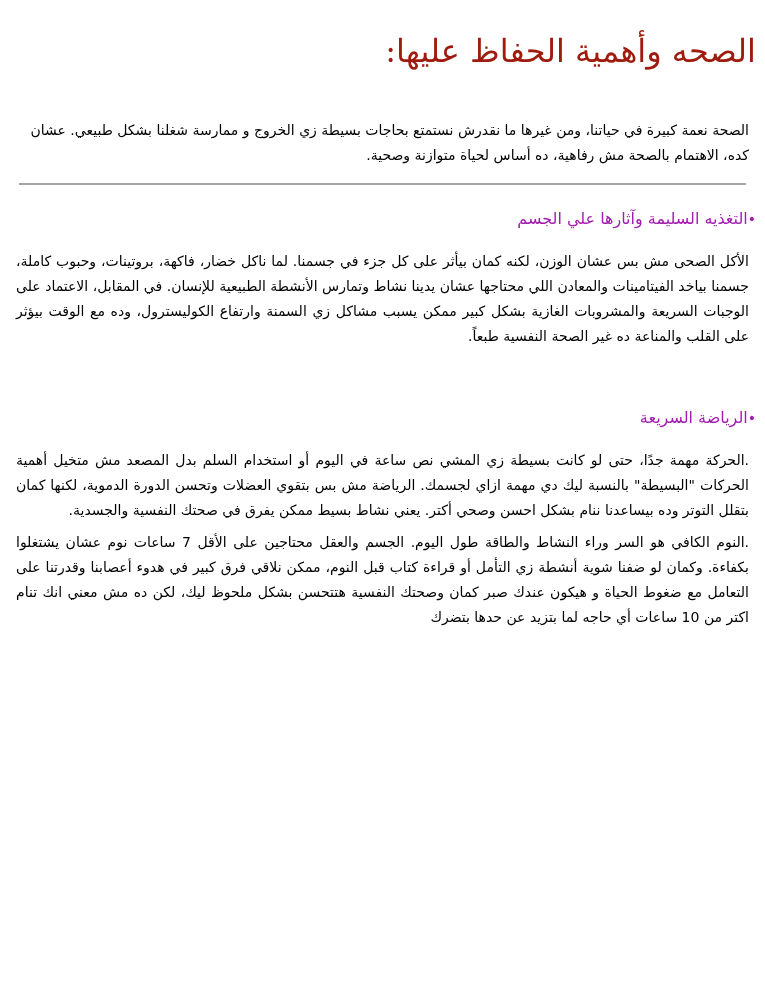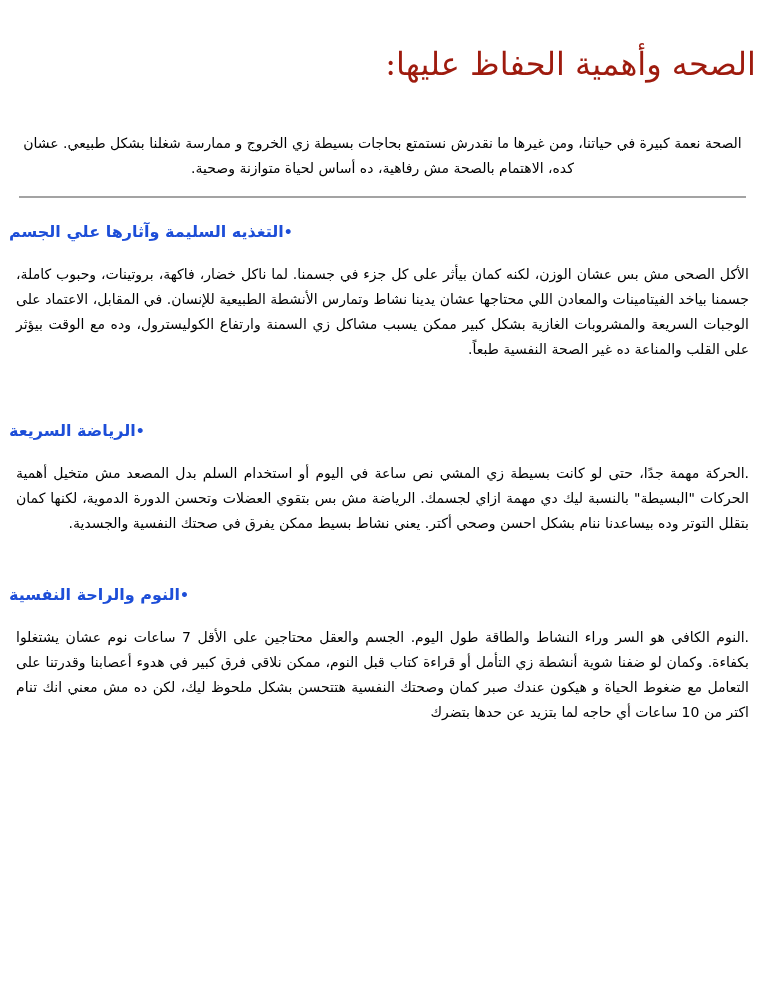--- a/index.html
+++ b/index.html
@@ -12,50 +12,50 @@
     height: 1000px;
     overflow: hidden;
     direction: rtl;
     font-family: "DejaVu Sans", "Liberation Sans", sans-serif;
     color: #000000;
   }
   .page {
     box-sizing: border-box;
     width: 765px;
     height: 1000px;
-    padding: 42px 9px 0 9px;
+    padding: 29px 9px 0 9px;
     background: #ffffff;
   }
   .doc-title {
     font-family: "DejaVu Serif", "Liberation Serif", serif;
     font-weight: 400;
     font-size: 32px;
     line-height: 45px;
     color: #9e1b0e;
     text-align: right;
     margin: 0 0 44px 0;
   }
   .intro, .conclusion {
     font-size: 14px;
     line-height: 25px;
-    text-align: center;
-    margin: 0;
+    text-align: right;
+    margin: 7px;
   }
   .divider {
     border: none;
     border-top: 2px solid #a3a3a3;
     margin: 15px 10px 0 10px;
     height: 0;
   }
   .section-heading {
     font-size: 16px;
-    font-weight: 700;
+    font-weight: 400;
     line-height: 23px;
-    color: #1d4ed8;
-    text-align: left;
+    color: #a21caf;
+    text-align: right;
     margin: 0 0 18px 0;
   }
   .section-heading .bullet {
     font-size: 14px;
   }
   .sec-1 .section-heading { margin-top: 22px; }
   .sec-2 .section-heading { margin-top: 57px; }
   .sec-3 .section-heading { margin-top: 47px; }
   .section-body {
     font-size: 14px;
@@ -82,18 +82,17 @@
     <h2 class="section-heading"><span class="bullet">•</span><span>التغذيه السليمة وآثارها علي الجسم</span></h2>
     <p class="section-body">الأكل الصحى مش بس عشان الوزن، لكنه كمان بيأثر على كل جزء في جسمنا. لما ناكل خضار، فاكهة، بروتينات، وحبوب كاملة، جسمنا بياخد الفيتامينات والمعادن اللي محتاجها عشان يدينا نشاط وتمارس الأنشطة الطبيعية للإنسان. في المقابل، الاعتماد على الوجبات السريعة والمشروبات الغازية بشكل كبير ممكن يسبب مشاكل زي السمنة وارتفاع الكوليسترول، وده مع الوقت بيؤثر على القلب والمناعة ده غير الصحة النفسية طبعاً.</p>
   </section>
 
   <section class="sec-2">
     <h2 class="section-heading"><span class="bullet">•</span><span>الرياضة السريعة</span></h2>
     <p class="section-body">.الحركة مهمة جدًا، حتى لو كانت بسيطة زي المشي نص ساعة في اليوم أو استخدام السلم بدل المصعد مش متخيل أهمية الحركات "البسيطة" بالنسبة ليك دي مهمة ازاي لجسمك. الرياضة مش بس بتقوي العضلات وتحسن الدورة الدموية، لكنها كمان بتقلل التوتر وده بيساعدنا ننام بشكل احسن وصحي أكتر. يعني نشاط بسيط ممكن يفرق في صحتك النفسية والجسدية.</p>
   </section>
 
   <section class="sec-3">
-    <h2 class="section-heading"><span class="bullet">•</span><span>النوم والراحة النفسية</span></h2>
     <p class="section-body">.النوم الكافي هو السر وراء النشاط والطاقة طول اليوم. الجسم والعقل محتاجين على الأقل 7 ساعات نوم عشان يشتغلوا بكفاءة. وكمان لو ضفنا شوية أنشطة زي التأمل أو قراءة كتاب قبل النوم، ممكن نلاقي فرق كبير في هدوء أعصابنا وقدرتنا على التعامل مع ضغوط الحياة و هيكون عندك صبر كمان وصحتك النفسية هتتحسن بشكل ملحوظ ليك، لكن ده مش معني انك تنام اكتر من 10 ساعات أي حاجه لما بتزيد عن حدها بتضرك</p>
   </section>
 
 
 </div>
 
 </body></html>

